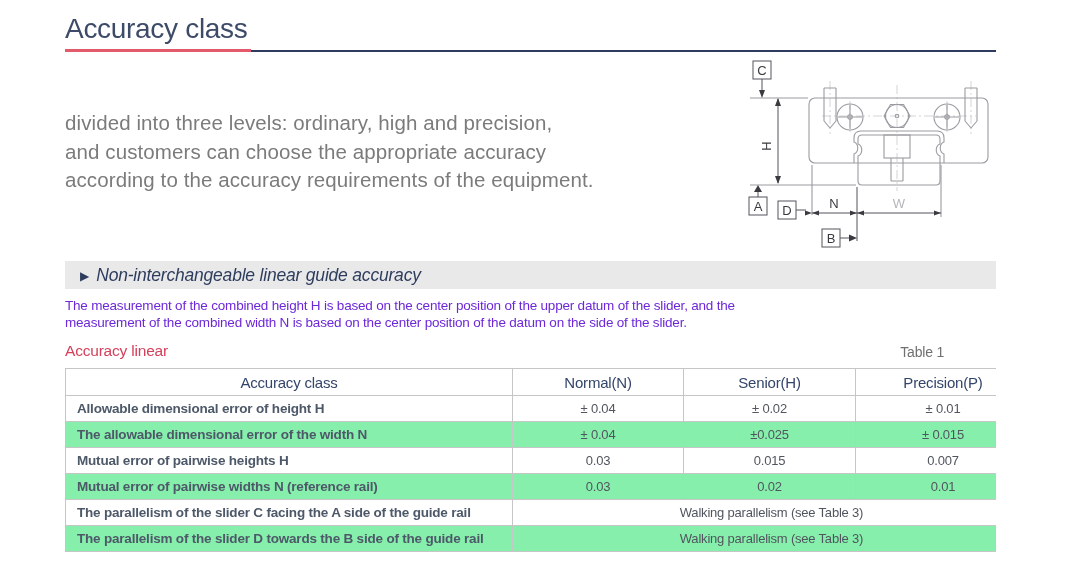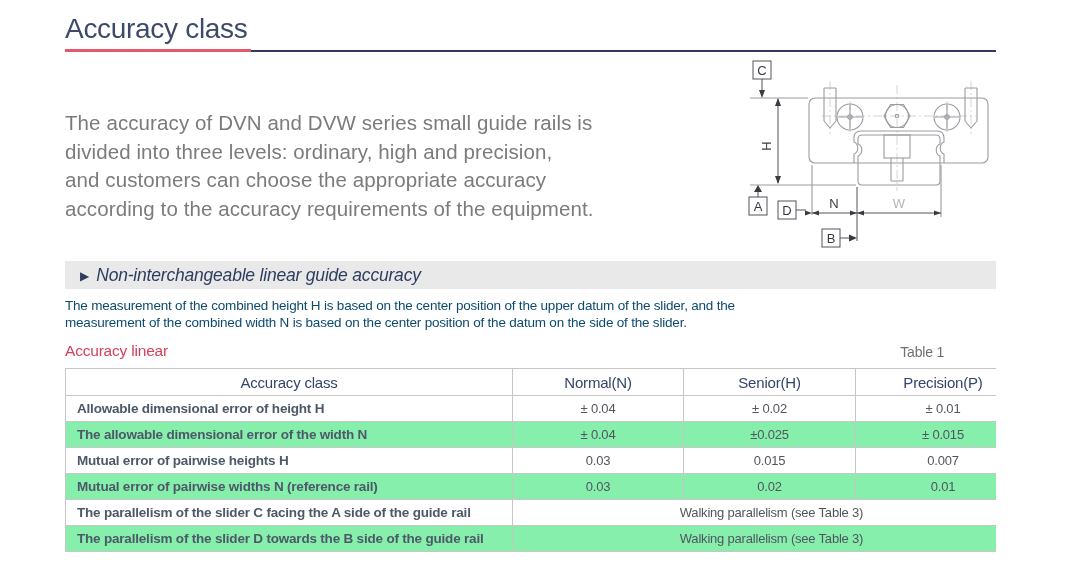--- a/index.html
+++ b/index.html
@@ -31,21 +31,21 @@
   }
   .section-bar .marker{
     margin-left:15px;font-size:12px;color:#2e3d5e;line-height:1;transform:translateY(0.5px);
   }
   .section-bar .label{
     margin-left:7px;font-size:17.5px;color:#2e3d5e;letter-spacing:-0.2px;font-style:italic;
   }
   
   .note{
     position:absolute;left:65px;top:297px;
-    font-size:13.5px;line-height:17px;color:#0c4a6e;letter-spacing:-0.2px;
+    font-size:13.5px;line-height:17px;color:#6d28d9;letter-spacing:-0.2px;
   }
   .note div{white-space:nowrap;}
   
   .table-label{
     position:absolute;left:65px;top:342px;
     font-size:15.5px;color:#d5405a;letter-spacing:-0.2px;
   }
   .table-ref{
     position:absolute;right:52px;top:344px;
     font-size:14px;color:#707070;letter-spacing:-0.2px;
@@ -73,21 +73,20 @@
 
 <div class="page">
 
   <div class="title">Accuracy class</div>
   <div class="title-rule">
     <div class="red"></div>
     <div class="navy"></div>
   </div>
 
   <div class="intro">
-    <div>The accuracy of DVN and DVW series small guide rails is</div>
     <div>divided into three levels: ordinary, high and precision,</div>
     <div>and customers can choose the appropriate accuracy</div>
     <div>according to the accuracy requirements of the equipment.</div>
   </div>
 
   <div class="diagram">
     <svg width="305" height="198" viewBox="0 0 305 198">
 
       <g stroke="#c9c9cd" stroke-width="0.8" stroke-dasharray="9 3 2 3">
         <line x1="88" y1="24" x2="88" y2="77"></line>

